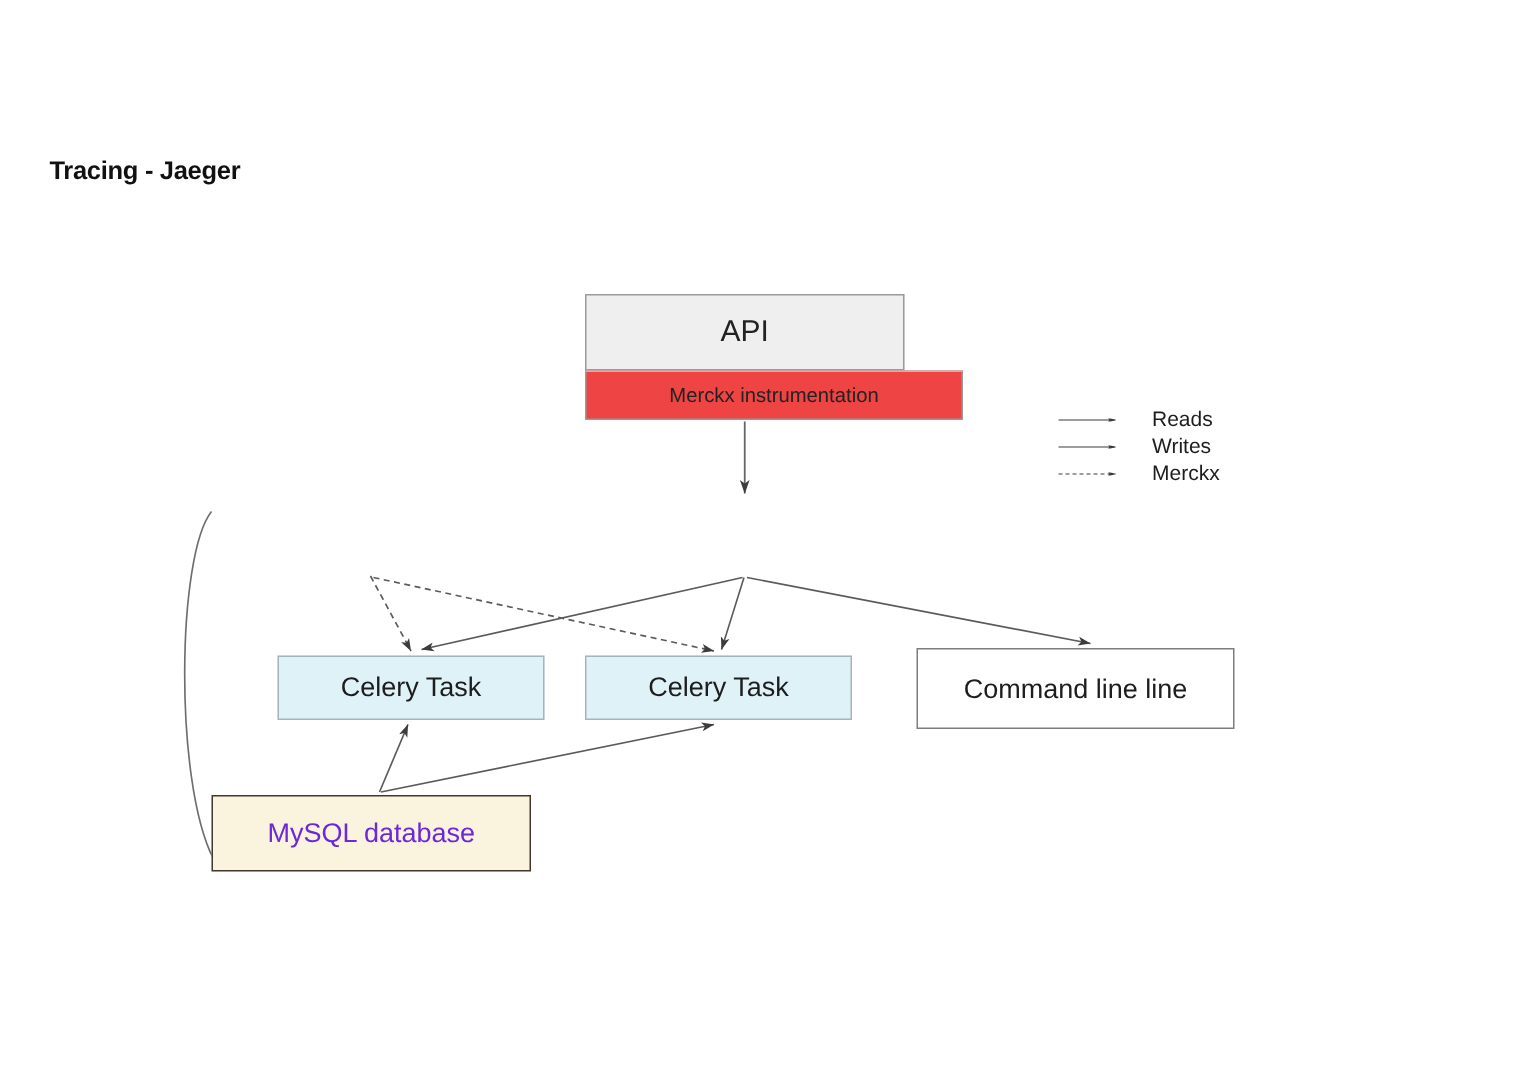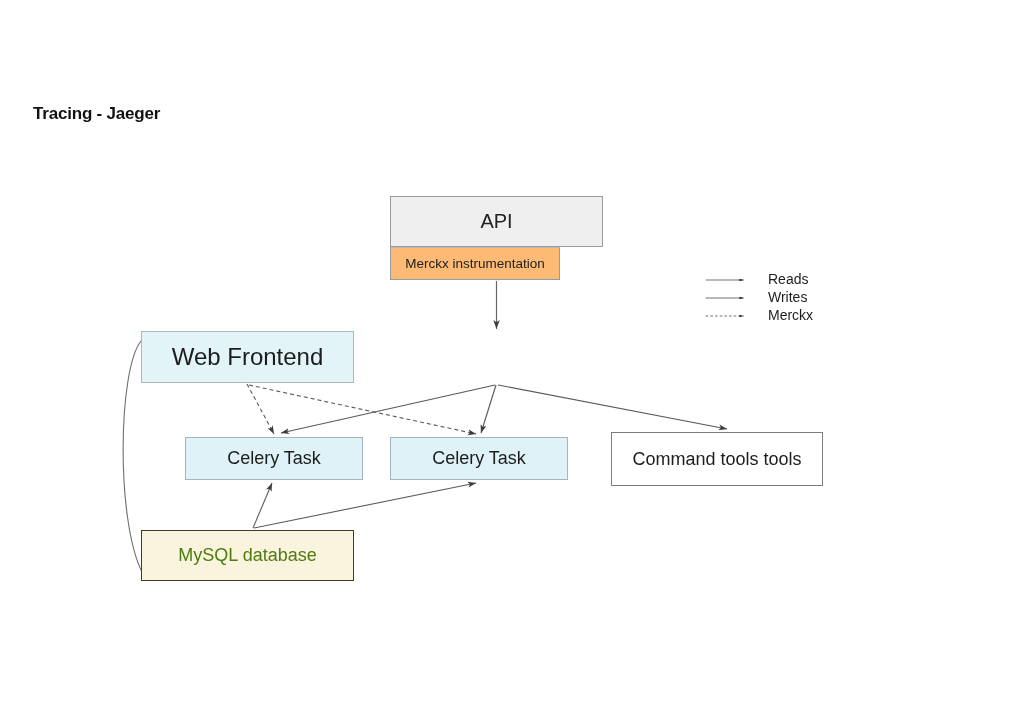--- a/index.html
+++ b/index.html
@@ -55,23 +55,23 @@
     width: 213px;
     height: 51px;
     background: #efefef;
     border: 1px solid #9a9a9a;
     font-size: 20px;
     color: #222222;
   }
   #node-api-instrumentation {
     left: 390px;
     top: 247px;
-    width: 170px;
+    width: 252px;
     height: 33px;
-    background: #fdba74;
+    background: #ef4444;
     border: 1px solid #9a9a9a;
     border-top: 1px solid #b9b9b9;
     font-size: 13.5px;
     color: #222222;
   }
 
   #node-web-frontend {
     left: 141px;
     top: 331px;
     width: 213px;
@@ -123,21 +123,21 @@
     color: #1d1d1d;
   }
   #node-mysql-database {
     left: 141px;
     top: 530px;
     width: 213px;
     height: 51px;
     background: #faf3de;
     border: 1px solid #43382b;
     font-size: 18px;
-    color: #4d7c0f;
+    color: #6d28d9;
   }
 
   #edges {
     position: absolute;
     left: 0; top: 0;
     width: 1024px;
     height: 724px;
     pointer-events: none;
   }
 
@@ -213,35 +213,32 @@
     <path d="M 254 528 L 476 483" stroke="#5a5a5a" stroke-width="1.1" fill="none" marker-end="url(#arrow-solid)"></path>
   </svg>
 
   <div class="node" id="node-api">
     <span class="node-label">API</span>
   </div>
   <div class="node" id="node-api-instrumentation">
     <span class="node-label">Merckx instrumentation</span>
   </div>
 
-  <div class="node" id="node-web-frontend">
-    <span class="node-label">Web Frontend</span>
-  </div>
 
 
   <div class="node" id="node-celery-task-1">
     <span class="node-label">Celery Task</span>
   </div>
 
   <div class="node" id="node-celery-task-2">
     <span class="node-label">Celery Task</span>
   </div>
 
   <div class="node" id="node-command-line-tools">
-    <span class="node-label">Command tools tools</span>
+    <span class="node-label">Command line line</span>
   </div>
 
   <div class="node" id="node-mysql-database">
     <span class="node-label">MySQL database</span>
   </div>
 
   <div id="legend">
     <div class="legend-row r0">
       <svg class="legend-sample" width="64" height="3" viewBox="0 0 64 3">
         <line x1="0" y1="1.5" x2="57" y2="1.5" stroke="#3c3c3c" stroke-width="1.1" marker-end="url(#arrow-legend)"></line>

